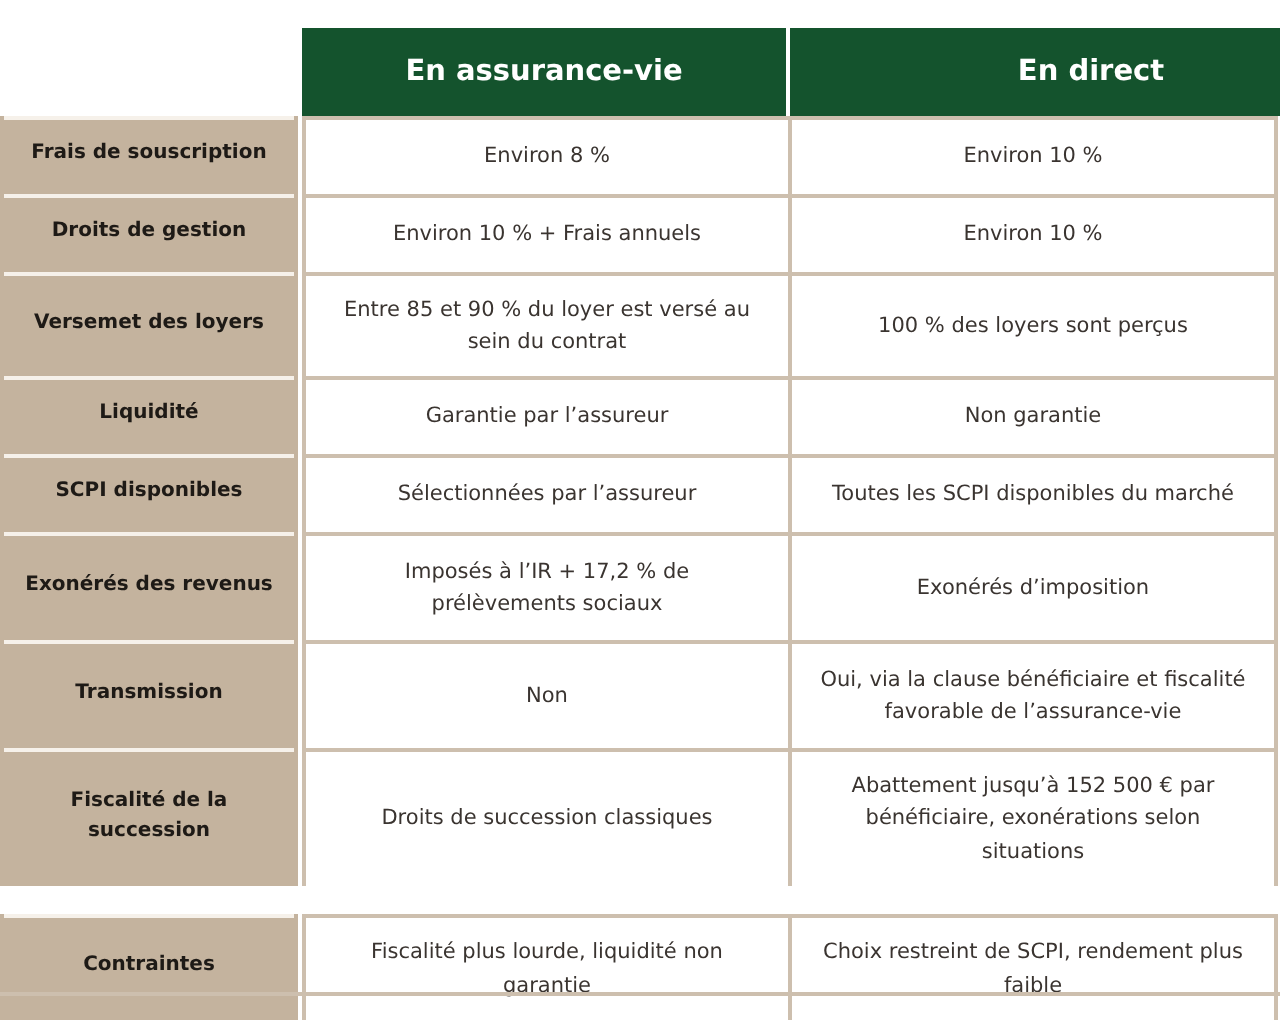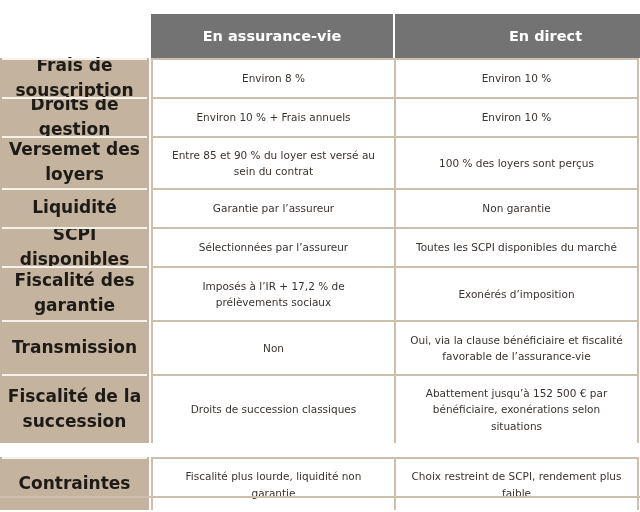--- a/index.html
+++ b/index.html
@@ -1,25 +1,25 @@
 <!DOCTYPE html>
 <html><head>
 <meta charset="utf-8">
 <style>
   html, body { margin: 0; padding: 0; background: #ffffff; }
   body { width: 640px; height: 512px; position: relative; overflow: hidden;
          font-family: "DejaVu Sans", sans-serif; }
   .tbl { position: absolute; left: 0; top: 14px; width: 640px; }
-  .hdr { position: absolute; top: 0; height: 44px; background: #737373; color: #ffffff;
+  .hdr { position: absolute; top: 0; height: 44px; background: #14532d; color: #ffffff;
          font-weight: bold; font-size: 14.5px; display: flex; align-items: center; justify-content: center; }
   .hdr.c2 { left: 151px; width: 242px; }
   .hdr.c3 { left: 395px; width: 245px; padding-left: 28px; }
   .row { position: absolute; left: 0; width: 640px; }
   .lab { position: absolute; left: 0; top: 0; bottom: 0; width: 149px; background: #c4b39e;
-         color: #1e1a16; font-weight: bold; font-size: 17px; display: flex; align-items: center;
+         color: #1e1a16; font-weight: bold; font-size: 10px; display: flex; align-items: center;
          justify-content: center; text-align: center; padding: 0 6px; box-sizing: border-box; line-height: 1.45; }
   .lab::before { content: ""; position: absolute; left: 2px; right: 2px; top: 0; height: 2px; background: #f6f1ea; }
   .cell { position: absolute; top: 0; bottom: 0; background: #ffffff; color: #3a3430; font-size: 10.5px;
           display: flex; align-items: center; justify-content: center; text-align: center; line-height: 1.55;
           padding: 13px 12px; box-sizing: border-box; border-top: 2px solid #cdbfae; }
   .cell.c2 { left: 151px; width: 243px; border-left: 2px solid #cdbfae; }
   .cell.c3 { left: 394px; width: 245px; border-left: 2px solid #cdbfae; border-right: 2px solid #cdbfae; }
   .bottom-line { position: absolute; left: 0; width: 640px; height: 2px; background: #cdbfae; }
 </style>
 </head>
@@ -48,21 +48,21 @@
     <div class="lab">Liquidité</div>
     <div class="cell c2">Garantie par l’assureur</div>
     <div class="cell c3">Non garantie</div>
   </div>
   <div class="row" style="top:213px;height:39px;">
     <div class="lab">SCPI disponibles</div>
     <div class="cell c2">Sélectionnées par l’assureur</div>
     <div class="cell c3">Toutes les SCPI disponibles du marché</div>
   </div>
   <div class="row" style="top:252px;height:54px;">
-    <div class="lab">Fiscalité des garantie</div>
+    <div class="lab">Exonérés des revenus</div>
     <div class="cell c2">Imposés à l’IR + 17,2 % de prélèvements sociaux</div>
     <div class="cell c3">Exonérés d’imposition</div>
   </div>
   <div class="row" style="top:306px;height:54px;">
     <div class="lab">Transmission</div>
     <div class="cell c2">Non</div>
     <div class="cell c3">Oui, via la clause bénéficiaire et fiscalité favorable de l’assurance-vie</div>
   </div>
   <div class="row" style="top:360px;height:69px;">
     <div class="lab">Fiscalité de la succession</div>

